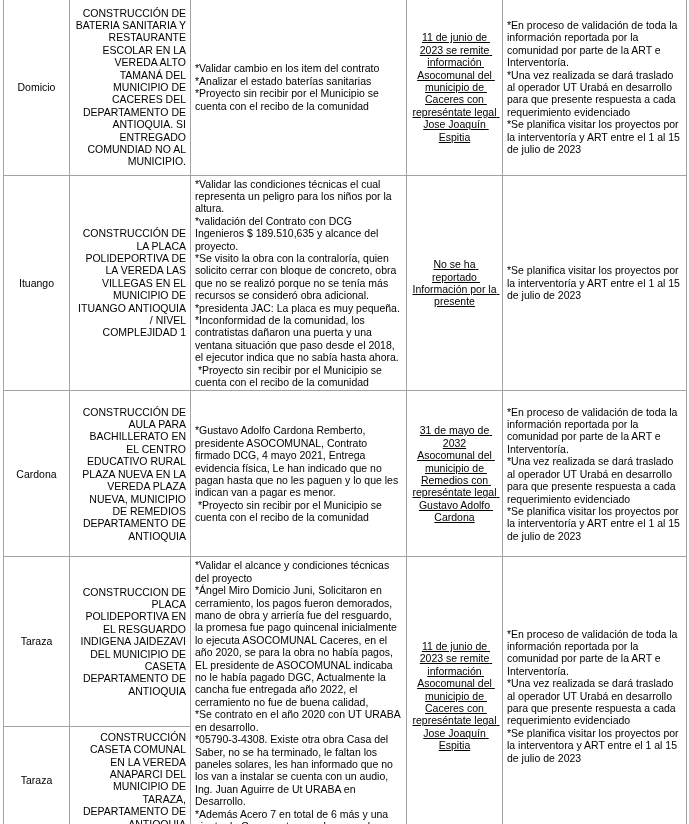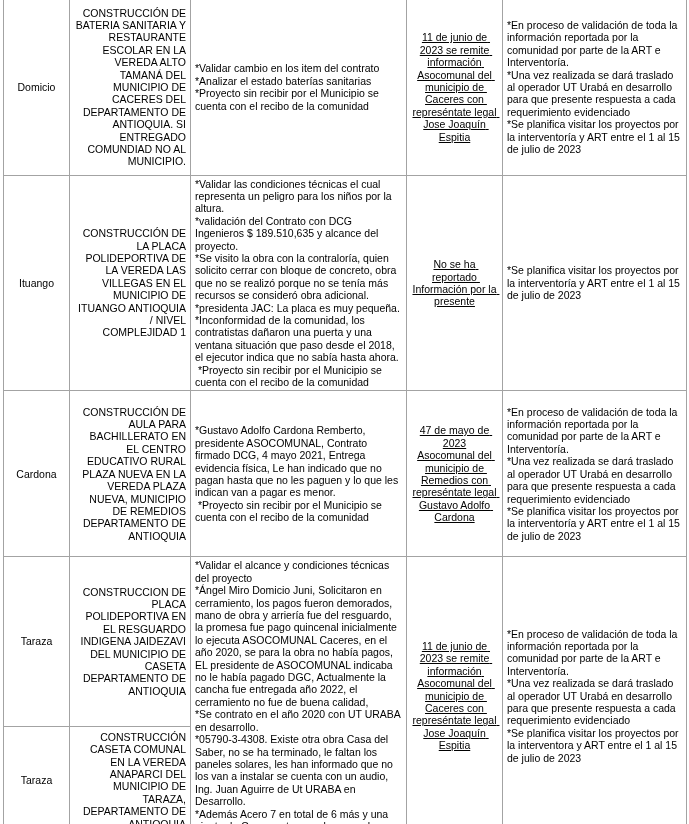--- a/index.html
+++ b/index.html
@@ -81,21 +81,21 @@
 *Inconformidad de la comunidad, los contratistas dañaron una puerta y una ventana situación que paso desde el 2018, el ejecutor indica que no sabía hasta ahora.
  *Proyecto sin recibir por el Municipio se cuenta con el recibo de la comunidad</td>
         <td class="cell-info">No se ha reportado Información por la presente</td>
         <td class="cell-status">*Se planifica visitar los proyectos por la interventoría y ART entre el 1 al 15 de julio de 2023</td>
       </tr>
       <tr class="r3">
         <td class="cell-muni">Cardona</td>
         <td class="cell-proj">CONSTRUCCIÓN DE AULA PARA BACHILLERATO EN EL CENTRO EDUCATIVO RURAL PLAZA NUEVA EN LA VEREDA PLAZA NUEVA, MUNICIPIO DE REMEDIOS DEPARTAMENTO DE ANTIOQUIA</td>
         <td class="cell-obs">*Gustavo Adolfo Cardona Remberto, presidente ASOCOMUNAL, Contrato firmado DCG, 4 mayo 2021, Entrega evidencia física, Le han indicado que no pagan hasta que no les paguen y lo que les indican van a pagar es menor.
  *Proyecto sin recibir por el Municipio se cuenta con el recibo de la comunidad</td>
-        <td class="cell-info">47 de mayo de 2023
+        <td class="cell-info">31 de mayo de 2032
 Asocomunal del municipio de Remedios con represéntate legal Gustavo Adolfo Cardona</td>
         <td class="cell-status">*En proceso de validación de toda la información reportada por la comunidad por parte de la ART e Interventoría.
 *Una vez realizada se dará traslado al operador UT Urabá en desarrollo para que presente respuesta a cada requerimiento evidenciado
 *Se planifica visitar los proyectos por la interventoría y ART entre el 1 al 15 de julio de 2023</td>
       </tr>
       <tr class="r4">
         <td class="cell-muni">Taraza</td>
         <td class="cell-proj">CONSTRUCCION DE PLACA POLIDEPORTIVA EN EL RESGUARDO INDIGENA JAIDEZAVI DEL MUNICIPIO DE CASETA DEPARTAMENTO DE ANTIOQUIA</td>
         <td class="cell-obs" rowspan="2">*Validar el alcance y condiciones técnicas del proyecto
 *Ángel Miro Domicio Juni, Solicitaron en cerramiento, los pagos fueron demorados, mano de obra y arriería fue del resguardo, la promesa fue pago quincenal inicialmente lo ejecuta ASOCOMUNAL Caceres, en el año 2020, se para la obra no había pagos, EL presidente de ASOCOMUNAL indicaba no le había pagado DGC, Actualmente la cancha fue entregada año 2022, el cerramiento no fue de buena calidad,

